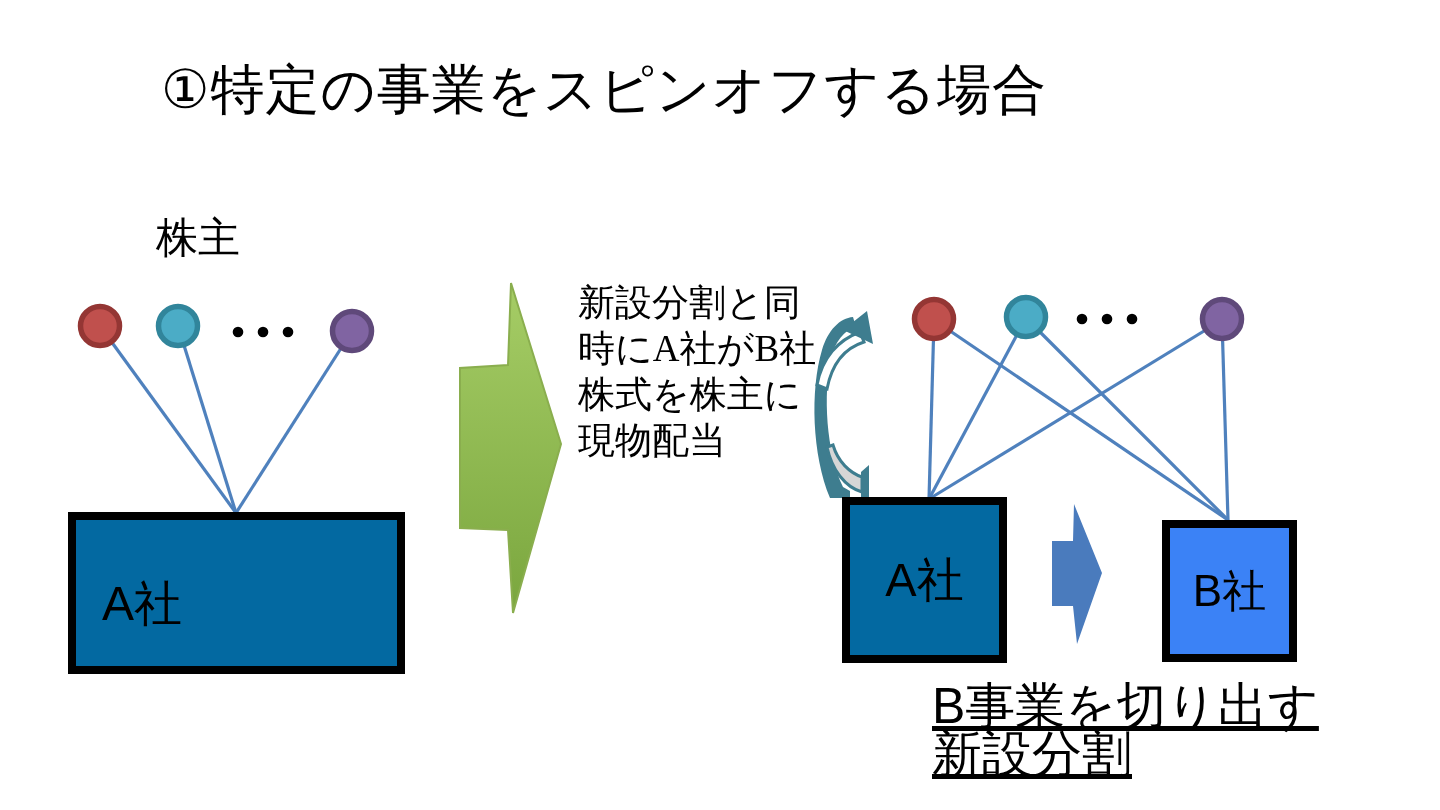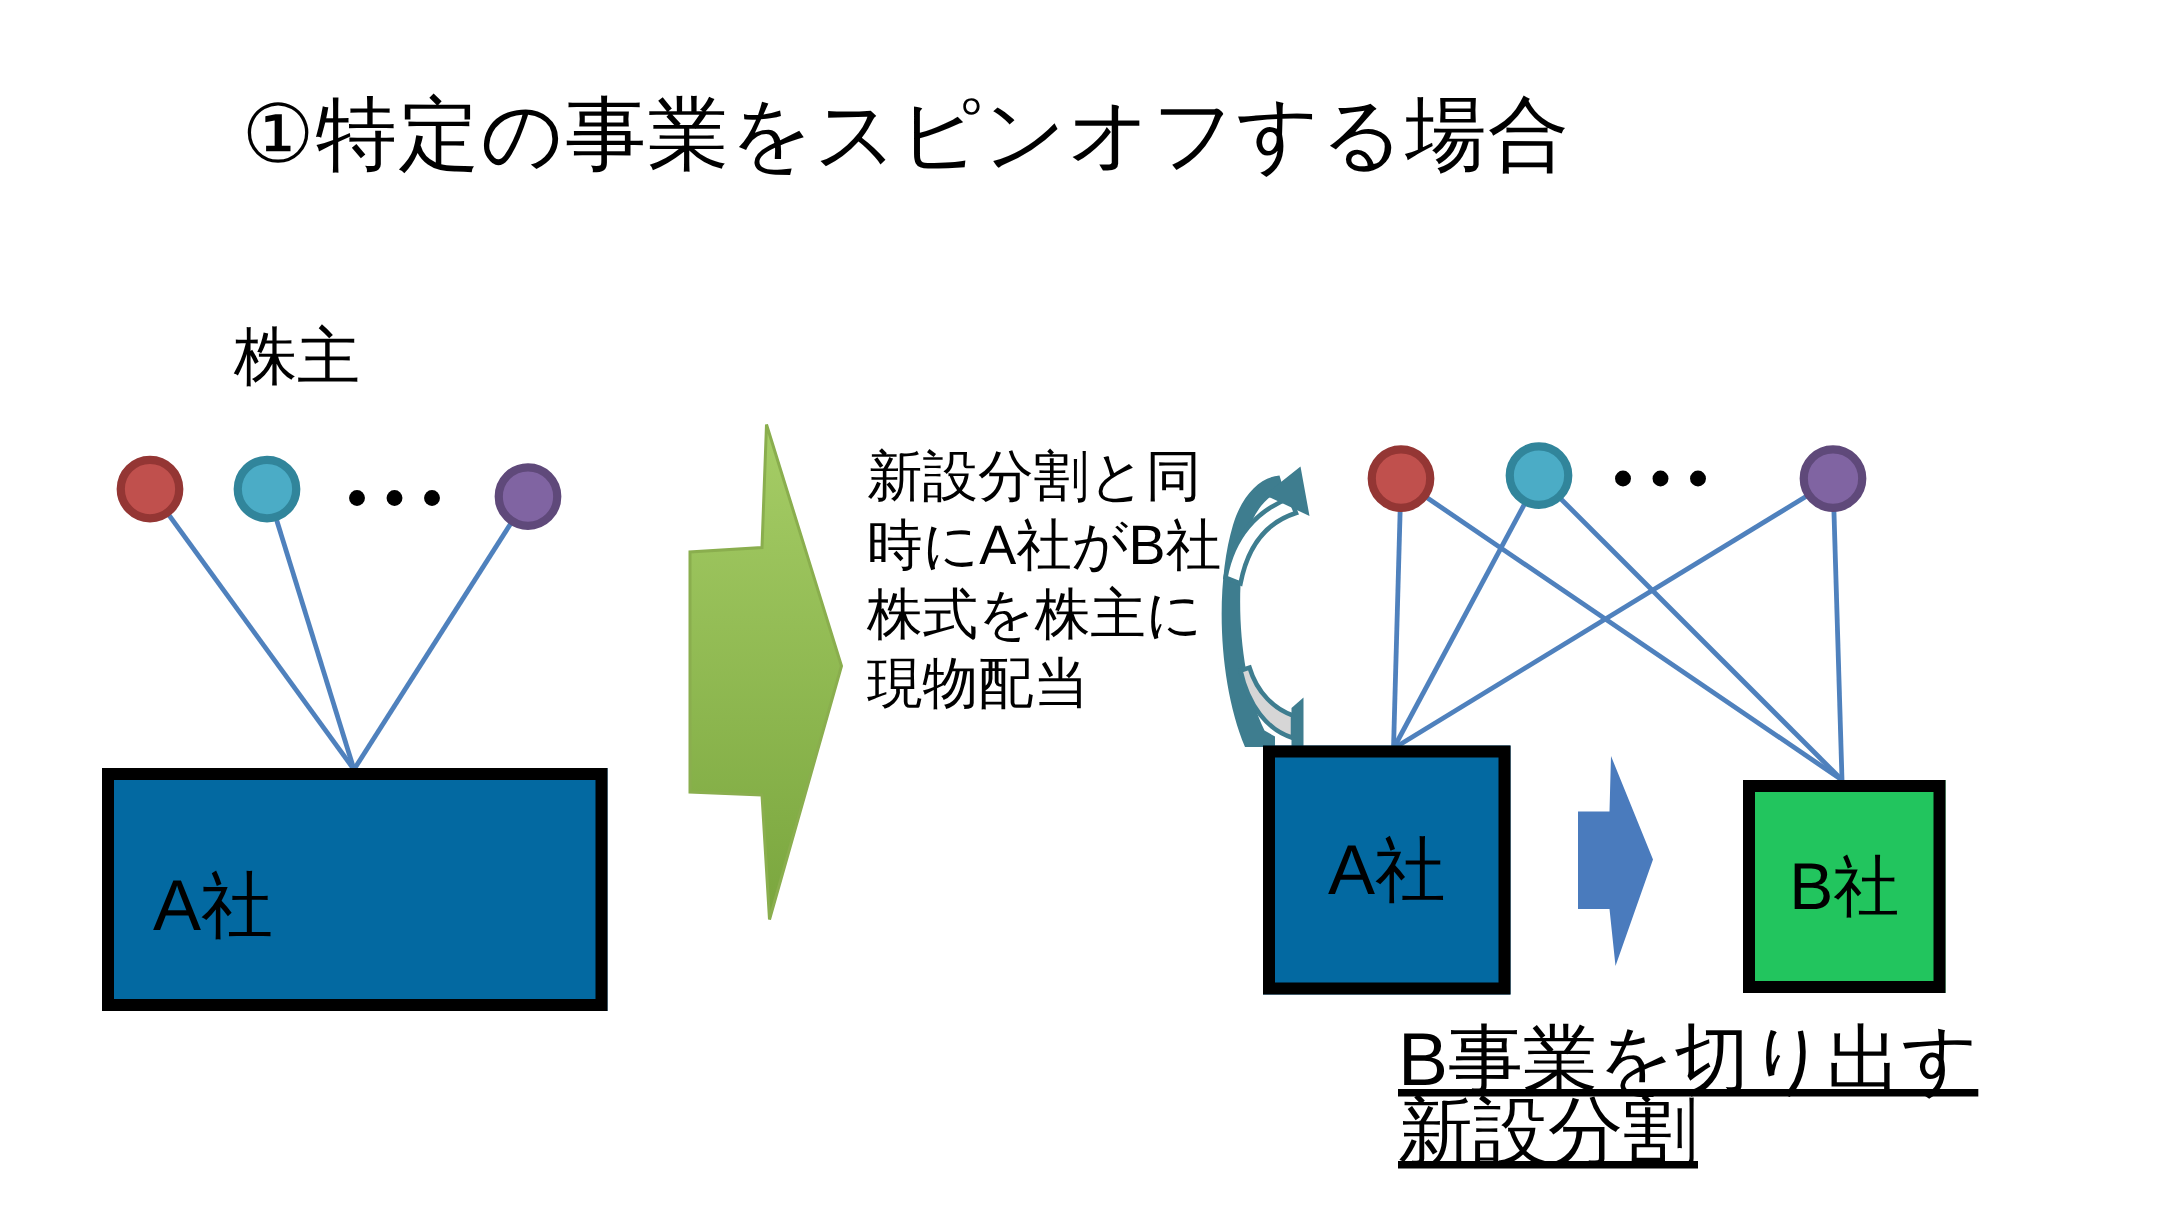--- a/index.html
+++ b/index.html
@@ -7,41 +7,42 @@
     position:relative;width:1440px;height:810px;background:#ffffff;overflow:hidden;
     font-family:"Liberation Sans","DejaVu Sans",sans-serif;color:#000;
   }
   .abs{position:absolute;}
   .title{
     left:0;top:54px;width:1208px;text-align:center;
     font-size:54px;font-weight:400;letter-spacing:1px;
   }
   .shareholders-label{left:156px;top:210px;font-size:42px;}
   .note{
-    left:578px;top:295px;font-size:37px;line-height:46px;
+    left:578px;top:280px;font-size:37px;line-height:46px;
     white-space:pre-line;
+    font-family:Liberation Serif, serif;
   }
   .caption{
     left:932px;top:682px;font-size:50px;line-height:48px;
     white-space:pre-line;
     text-decoration:underline;
   }
   .box{position:absolute;box-sizing:border-box;background:#0369a1;border:8px solid #000;}
   .box-a-before{left:68px;top:512px;width:337px;height:162px;}
   .label-a-before{position:absolute;left:26px;top:52px;font-size:48px;}
   .box-b-business{
     left:228px;top:583px;width:177px;height:93px;border-width:7px;background:#c7d7ef;
     display:flex;align-items:center;justify-content:center;font-size:40px;
   }
   .box-a-after{
     left:842px;top:497px;width:165px;height:166px;
     display:flex;align-items:center;justify-content:center;font-size:47px;
   }
   .box-b-after{
-    left:1162px;top:520px;width:135px;height:142px;background:#22c55e;
+    left:1162px;top:520px;width:135px;height:142px;background:#3b82f6;
     display:flex;align-items:center;justify-content:center;font-size:44px;
   }
   svg.canvas{position:absolute;left:0;top:0;}
 </style>
 </head>
 <body>
 
 <div class="stage">
 
   <svg class="canvas" width="1440" height="810" viewBox="0 0 1440 810">

